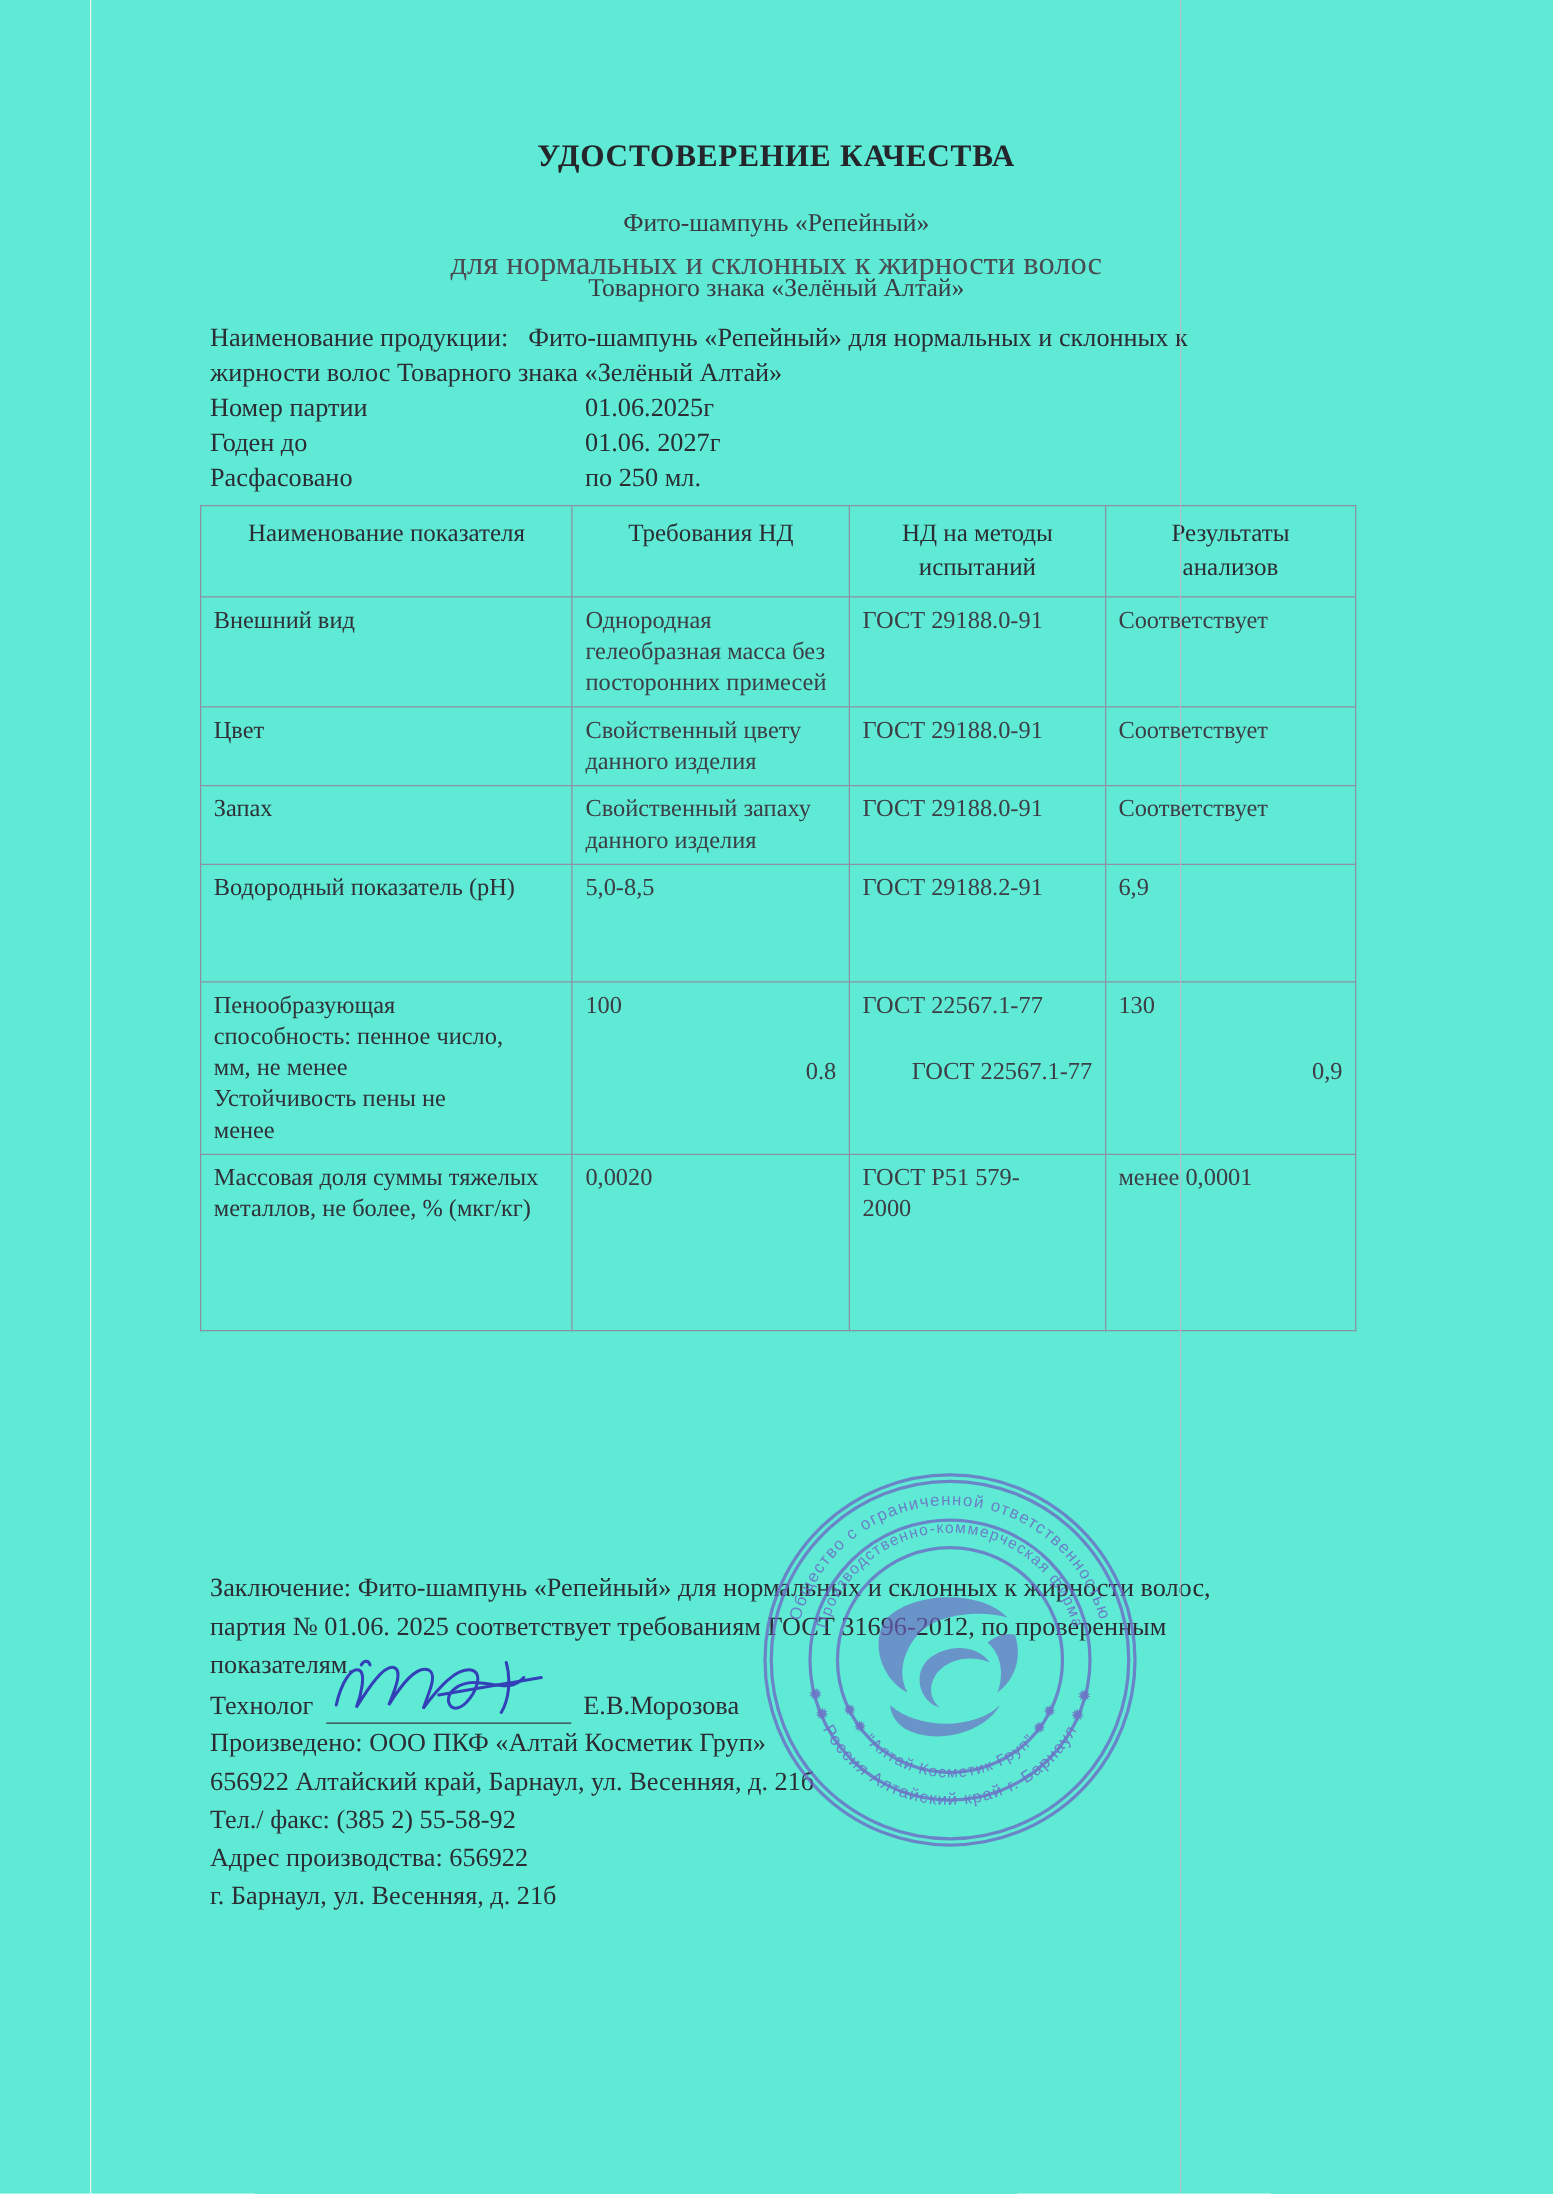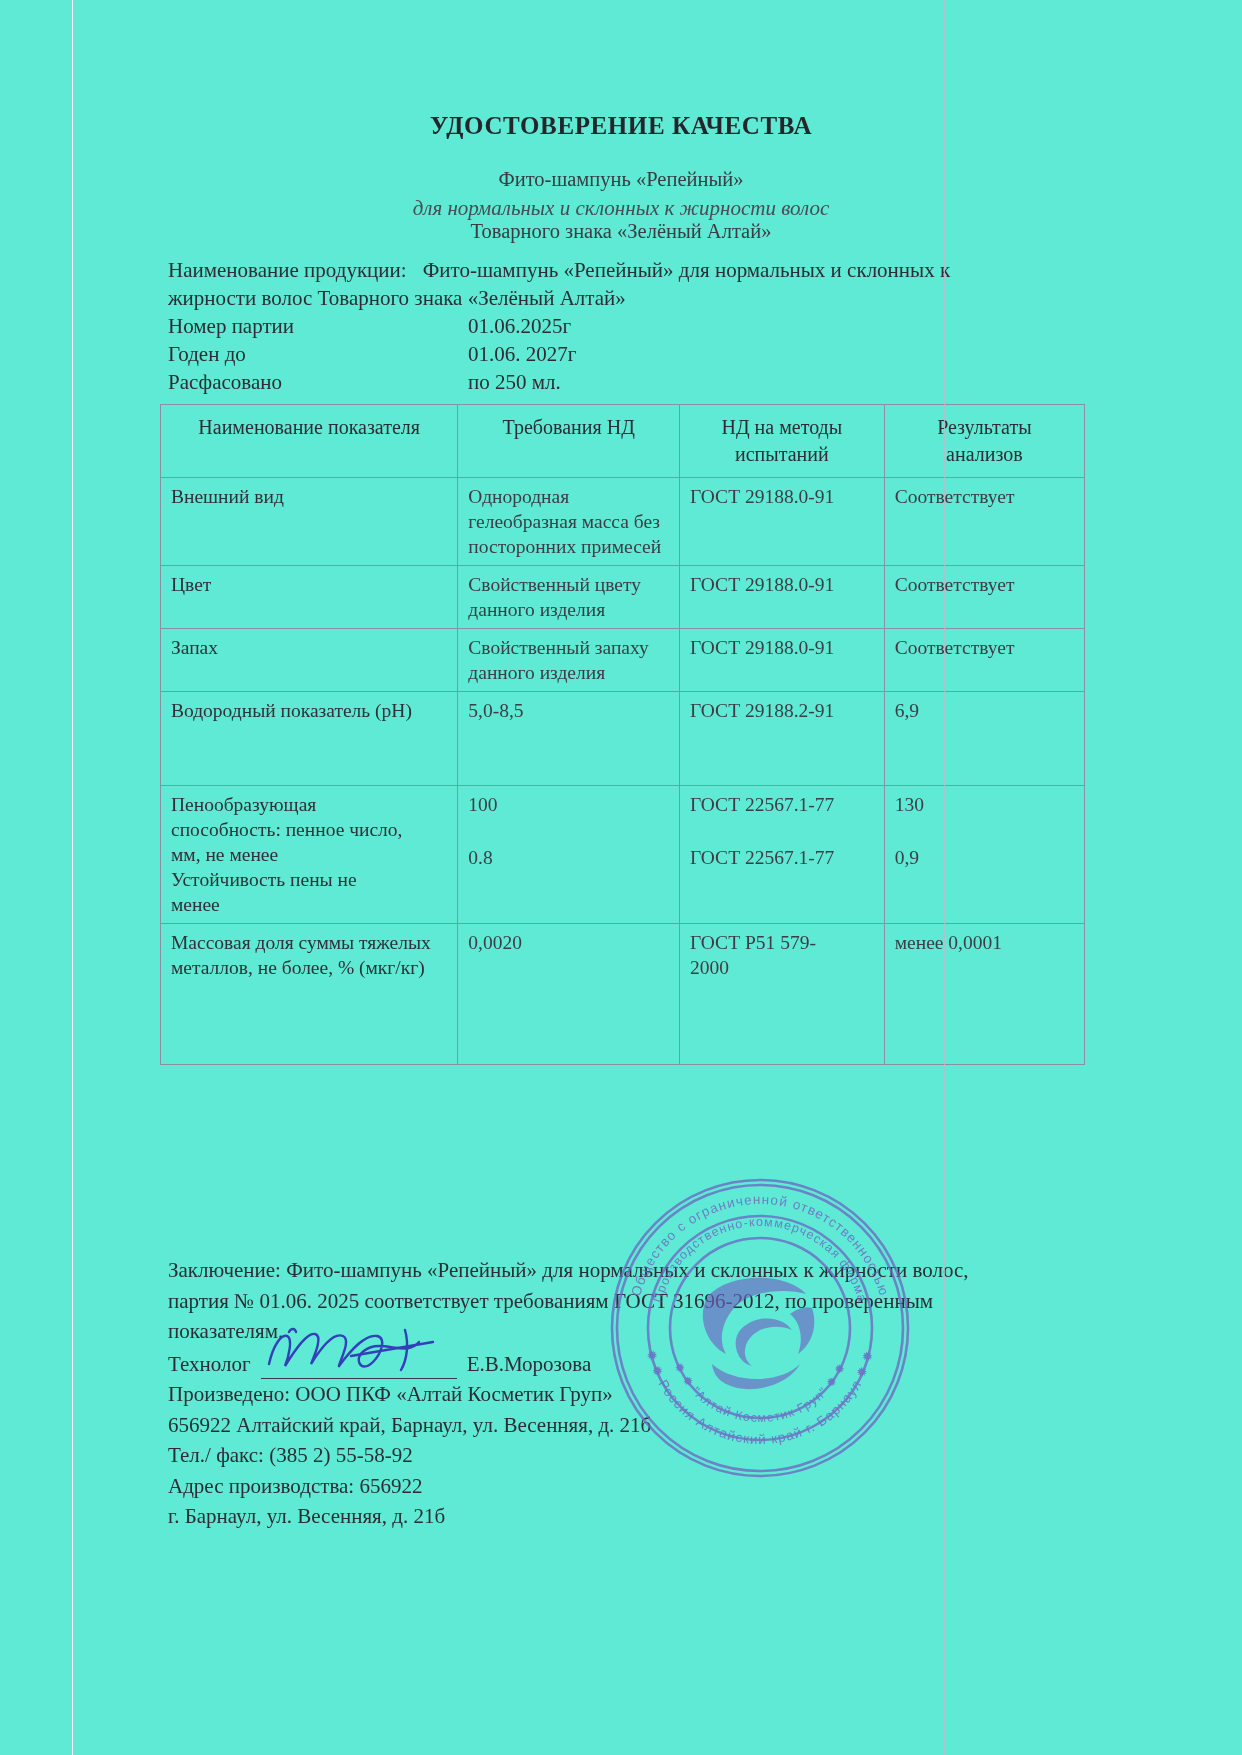--- a/index.html
+++ b/index.html
@@ -52,21 +52,21 @@
 
   .subtitle {
     position: absolute;
     left: 0;
     width: 100%;
     text-align: center;
     font-size: 20.5px;
     color: #3a3b43;
   }
   .subtitle.l1 { top: 168px; }
-  .subtitle.l2 { top: 196px; font-size: 21px; color: #4a4b53; font-style: italic; }
+  .subtitle.l2 { top: 196px; font-size: 26px; color: #4a4b53; }
   .subtitle.l3 { top: 220px; }
 
   .meta {
     position: absolute;
     left: 168px;
     top: 256px;
     width: 920px;
     font-size: 21px;
     line-height: 28px;
     color: #2c2d34;
@@ -112,21 +112,21 @@
   table.qc thead th.h-req    { width: 215px; }
   table.qc thead th.h-method { width: 200px; }
   table.qc thead th.h-res    { width: 190px; }
 
   .cellline { display: block; }
   .spacer-md { height: 56px; }
   .spacer-lg { height: 78px; }
 
   
   .sub-a { display: block; }
-  .sub-b { display: block; margin-top: 28px; }
+  .sub-b { display: block; margin-top: 28px; text-align: right; }
 
   
   .footer {
     position: absolute;
     left: 168px;
     top: 1255px;
     width: 940px;
     font-size: 21px;
     line-height: 30.5px;
     color: #2c2d34;

